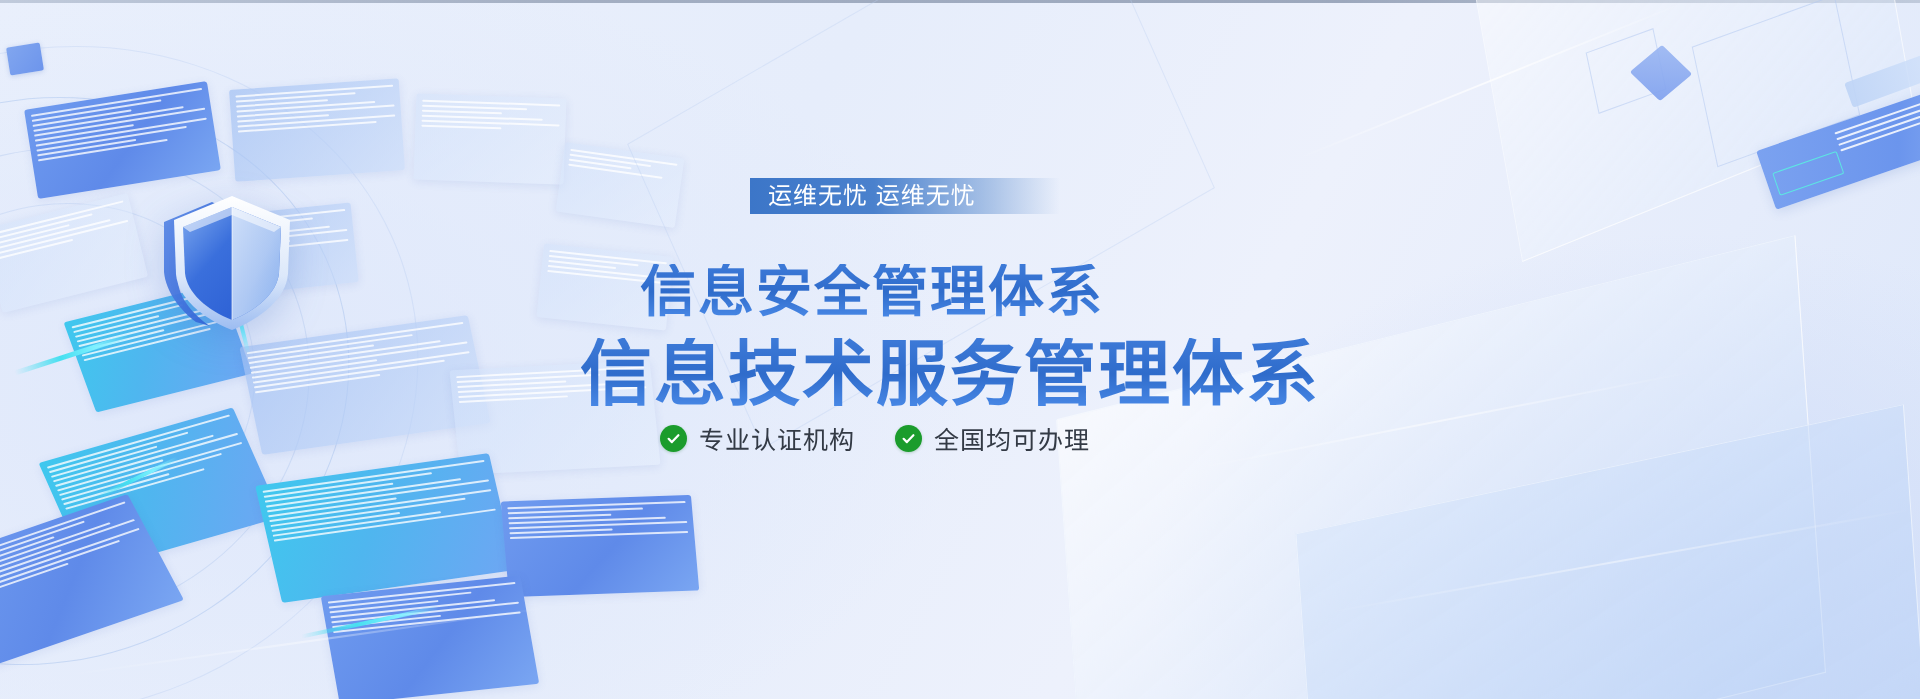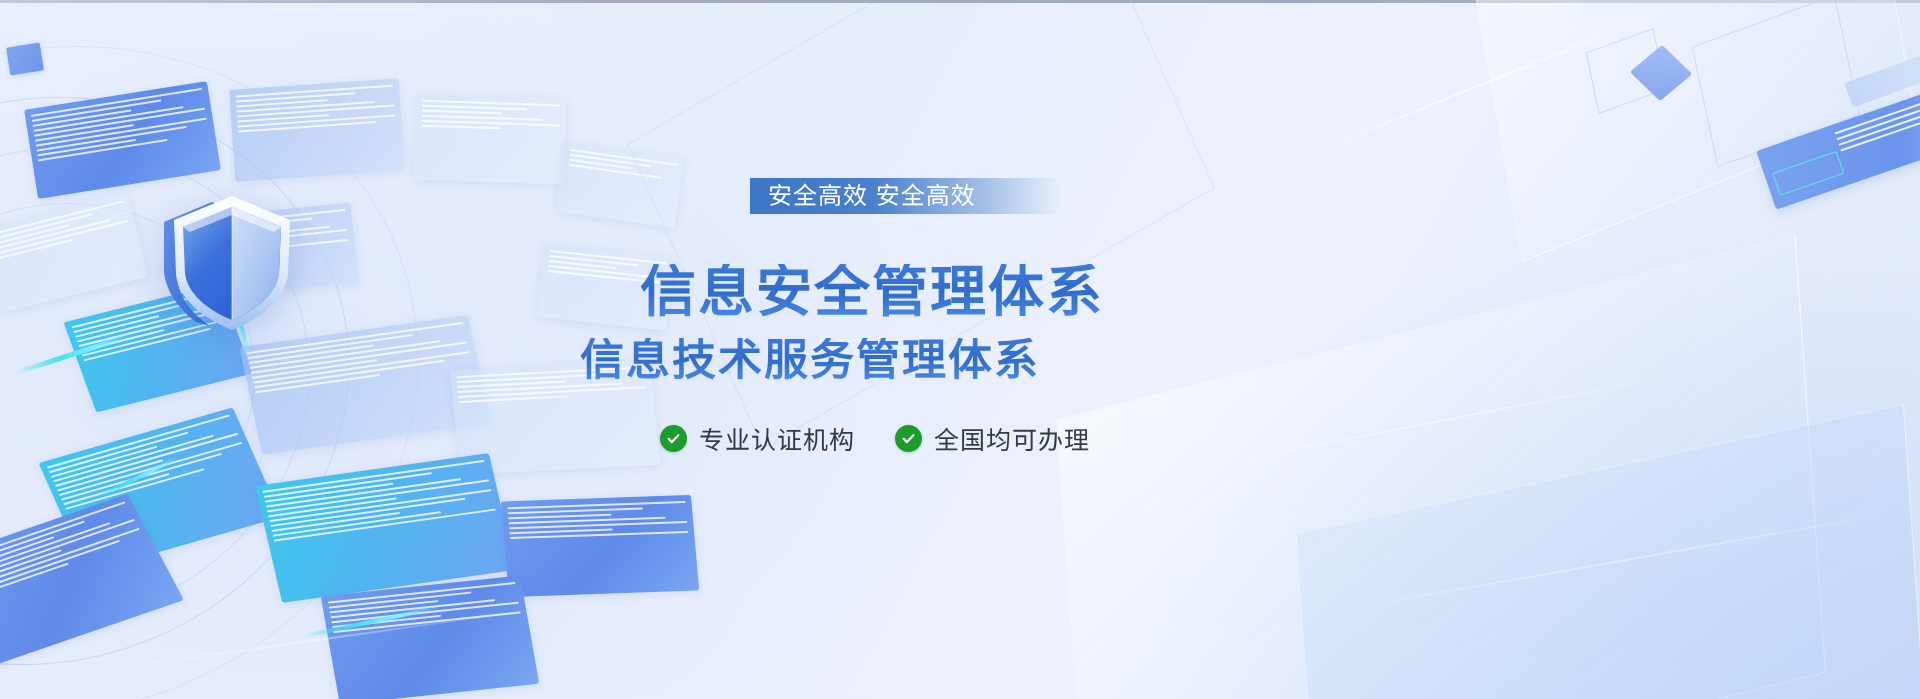--- a/index.html
+++ b/index.html
@@ -111,21 +111,21 @@
   .content{position:absolute;left:0;top:0;width:1920px;height:699px;}
   .badge{position:absolute;left:750px;top:178px;height:36px;min-width:310px;
     display:flex;align-items:center;padding:0 18px;box-sizing:border-box;
     background:linear-gradient(90deg,#3c76c8 0%,#4a81cd 40%,rgba(120,160,215,.55) 78%,rgba(206,222,246,0) 100%);
     color:#ffffff;font-size:24px;letter-spacing:1px;line-height:1;white-space:nowrap;}
   .title1,.title2{position:absolute;font-weight:bold;white-space:nowrap;
     background:linear-gradient(180deg,#3d7ad8 0%,#2f6ccb 50%,#4a8ae8 100%);
     -webkit-background-clip:text;background-clip:text;color:transparent;
     letter-spacing:2px;margin-top:16px;}
   .title1{left:640px;top:248px;font-size:56px;line-height:1;}
-  .title2{left:580px;top:322px;font-size:44px;line-height:1;}
+  .title2{left:580px;top:322px;font-size:72px;line-height:1;}
   .features{position:absolute;left:660px;top:420px;display:flex;align-items:center;gap:40px;}
   .feature{display:flex;align-items:center;gap:12px;}
   .check{width:27px;height:27px;border-radius:50%;background:#1b9c2c;
     display:flex;align-items:center;justify-content:center;flex:0 0 auto;
     box-shadow:0 1px 3px rgba(20,110,40,.25);}
   .check svg{display:block;}
   .feature .ftxt{font-size:25px;color:#333a45;letter-spacing:1px;white-space:nowrap;}
 </style>
 </head>
 <body>
@@ -384,21 +384,21 @@
     <div class="plane plane-b"></div>
 
     <div class="streak st-a"></div>
     <div class="streak st-b"></div>
     <div class="streak st-c"></div>
     <div class="streak st-d"></div>
   </div>
 
   <div class="content">
 
-    <div class="badge">安全高效 安全高效</div>
+    <div class="badge">运维无忧 运维无忧</div>
 
     <div class="title1">信息安全管理体系</div>
 
     <div class="title2">信息技术服务管理体系</div>
 
     <div class="features">
 
       <div class="feature">
         <span class="check">
           <svg width="17" height="17" viewBox="0 0 17 17" aria-hidden="true">

